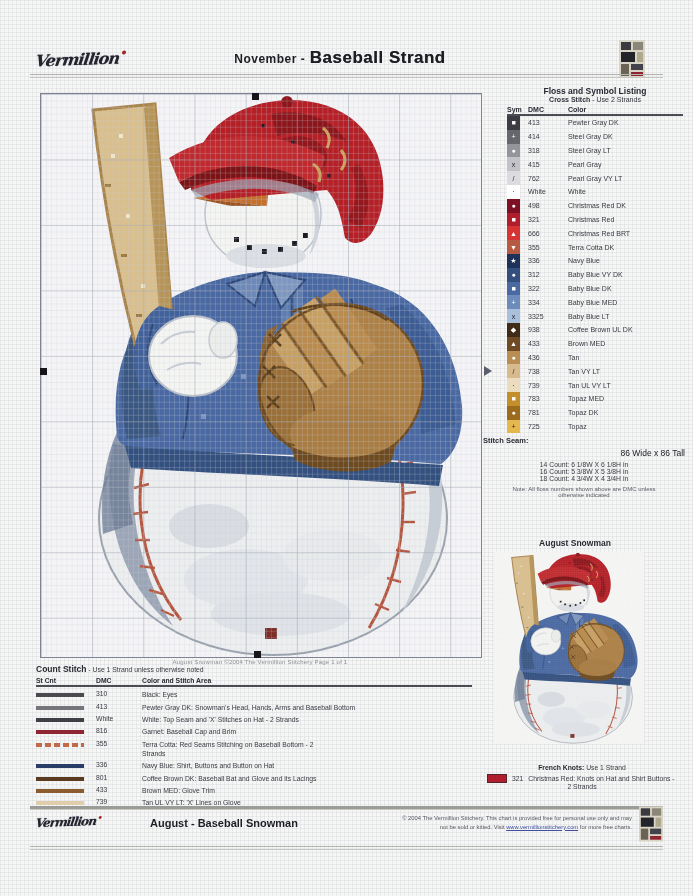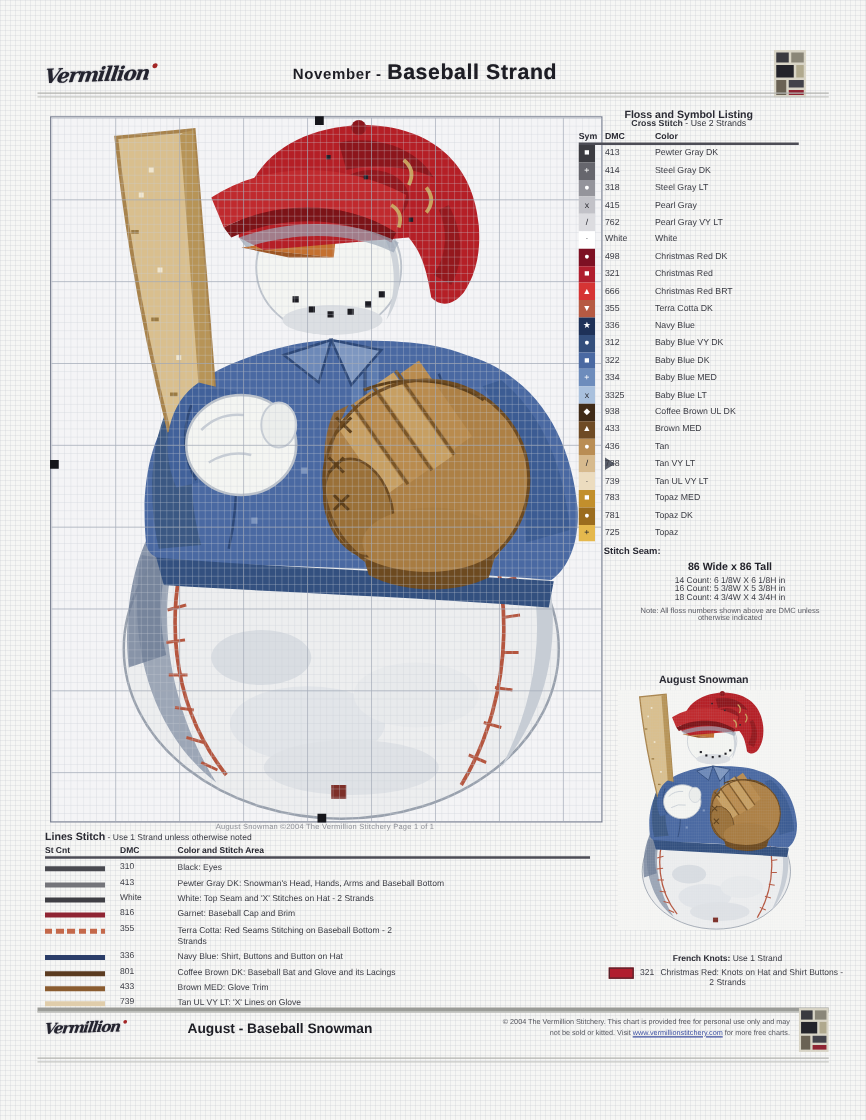--- a/index.html
+++ b/index.html
@@ -41,21 +41,21 @@
   .lg-title{font-size:8.5px;font-weight:700;text-align:center;color:#2a2a33;}
   .lg-sub{font-size:7px;text-align:center;color:#33343c;}
   .lg-head{display:flex;font-size:7px;font-weight:700;border-bottom:2px solid #4c4c55;padding-bottom:1px;color:#2a2a33;}
   .lg-row{display:flex;align-items:center;height:13.8px;}
   .lg-sw{width:13px;height:13.8px;display:flex;align-items:center;justify-content:center;
     font-size:7px;line-height:7px;flex:none;}
   .lg-dmc{width:40px;padding-left:8px;font-size:7px;flex:none;color:#3a3b43;}
   .lg-name{font-size:7px;color:#3a3b43;white-space:nowrap;}
   
   .sc-label{font-size:7.5px;font-weight:700;color:#2a2a33;}
-  .sc-size{font-size:8.5px;font-weight:700;text-align:center;color:#22222a;}
+  .sc-size{font-size:8.5px;font-weight:400;text-align:right;color:#22222a;}
   .sc-line{font-size:6.8px;text-align:center;color:#3a3b43;}
   .sc-note{font-size:6px;text-align:center;color:#5a5b63;}
   
   .pv-title{font-size:8.5px;font-weight:700;text-align:center;color:#2a2a33;}
   .pv-img{filter:blur(.3px);}
   
   .fk{font-size:6.8px;color:#3a3b43;}
   .fk b{font-weight:700;color:#2a2a33;}
   .fk-row{display:flex;align-items:center;margin-top:3px;}
   .fk-sw{width:18px;height:7px;margin-right:5px;flex:none;border:1px solid #55232a;}
@@ -260,21 +260,21 @@
       <rect x="0" y="0" width="440" height="563" fill="url(#gmin)" opacity=".8"></rect>
       <rect x="0" y="0" width="440" height="563" fill="url(#gmaj)" opacity=".8"></rect>
     </svg>
     <div class="mk" style="left:211px;top:-1px;"></div>
     <div class="mk" style="left:-1px;top:274px;"></div>
     <div class="mk" style="left:213px;bottom:-1px;"></div>
     <div class="mk-right" style="right:-11px;top:272px;"></div>
   </div>
   <div class="abs caption" style="left:40px;top:659px;width:440px;">August Snowman   ©2004 The Vermillion Stitchery   Page 1 of 1</div>
 
-  <div class="abs" style="left:463px;top:86px;width:176px;">
+  <div class="abs" style="left:507px;top:86px;width:176px;">
     <div class="lg-title">Floss and Symbol Listing</div>
     <div class="lg-sub"><b>Cross Stitch</b><span> - Use 2 Strands</span></div>
     <div class="lg-head" style="margin-top:3px;">
       <span style="width:13px;">Sym</span>
       <span style="width:40px;padding-left:8px;">DMC</span>
       <span>Color</span>
     </div>
     <div id="legend-rows">
   <div class="lg-row">
     <div class="lg-sw" style="background: rgb(60, 60, 66);">
@@ -465,39 +465,39 @@
   <div class="abs" style="left:483px;top:436px;width:202px;">
     <div class="sc-label">Stitch Seam:</div>
     <div class="sc-size" style="margin-top:3px;">86 Wide  x  86 Tall</div>
     <div class="sc-line" style="margin-top:3px;">14 Count:   6 1/8W  X  6 1/8H  in</div>
     <div class="sc-line">16 Count:   5 3/8W  X  5 3/8H  in</div>
     <div class="sc-line">18 Count:   4 3/4W  X  4 3/4H  in</div>
     <div class="sc-note" style="margin-top:4px;">Note: All floss numbers shown above are DMC unless</div>
     <div class="sc-note">otherwise indicated</div>
   </div>
 
-  <div class="abs pv-title" style="left:475px;top:538px;width:176px;">August Snowman</div>
+  <div class="abs pv-title" style="left:487px;top:538px;width:176px;">August Snowman</div>
   <svg class="abs pv-img" style="left:494px;top:552px;" width="150" height="192" viewBox="0 0 440 563">
     <rect x="0" y="0" width="440" height="563" fill="#f6f6f4"></rect>
     <use href="#art"></use>
     <rect x="0" y="0" width="440" height="563" fill="url(#gmin)" opacity=".5"></rect>
   </svg>
 
   <div class="abs fk" style="left:487px;top:764px;width:190px;">
     <div style="text-align:center;"><b>French Knots:</b><span>  Use 1 Strand</span></div>
     <div class="fk-row">
       <div class="fk-sw" id="fk-sw" style="background: rgb(176, 30, 46);"></div>
       <span>321</span>
       <span style="margin-left:5px;">Christmas Red:  Knots on Hat and Shirt Buttons  -</span>
     </div>
     <div style="text-align:center;">2 Strands</div>
   </div>
 
   <div class="abs" style="left:36px;top:664px;width:436px;">
-    <div class="bs-title"><span>Lines Stitch</span><small>  -  Use 1 Strand unless otherwise noted</small></div>
+    <div class="bs-title"><span>Count Stitch</span><small>  -  Use 1 Strand unless otherwise noted</small></div>
     <div class="bs-head" style="margin-top:3px;">
       <span style="width:48px;">St Cnt</span>
       <span style="width:46px;padding-left:12px;">DMC</span>
       <span>Color and Stitch Area</span>
     </div>
     <div id="backstitch-rows">
   <div class="bs-row">
     <div class="bs-sw" style="background: rgb(74, 74, 80);"></div>
     <div class="bs-dmc">310</div>
     <div class="bs-text">

